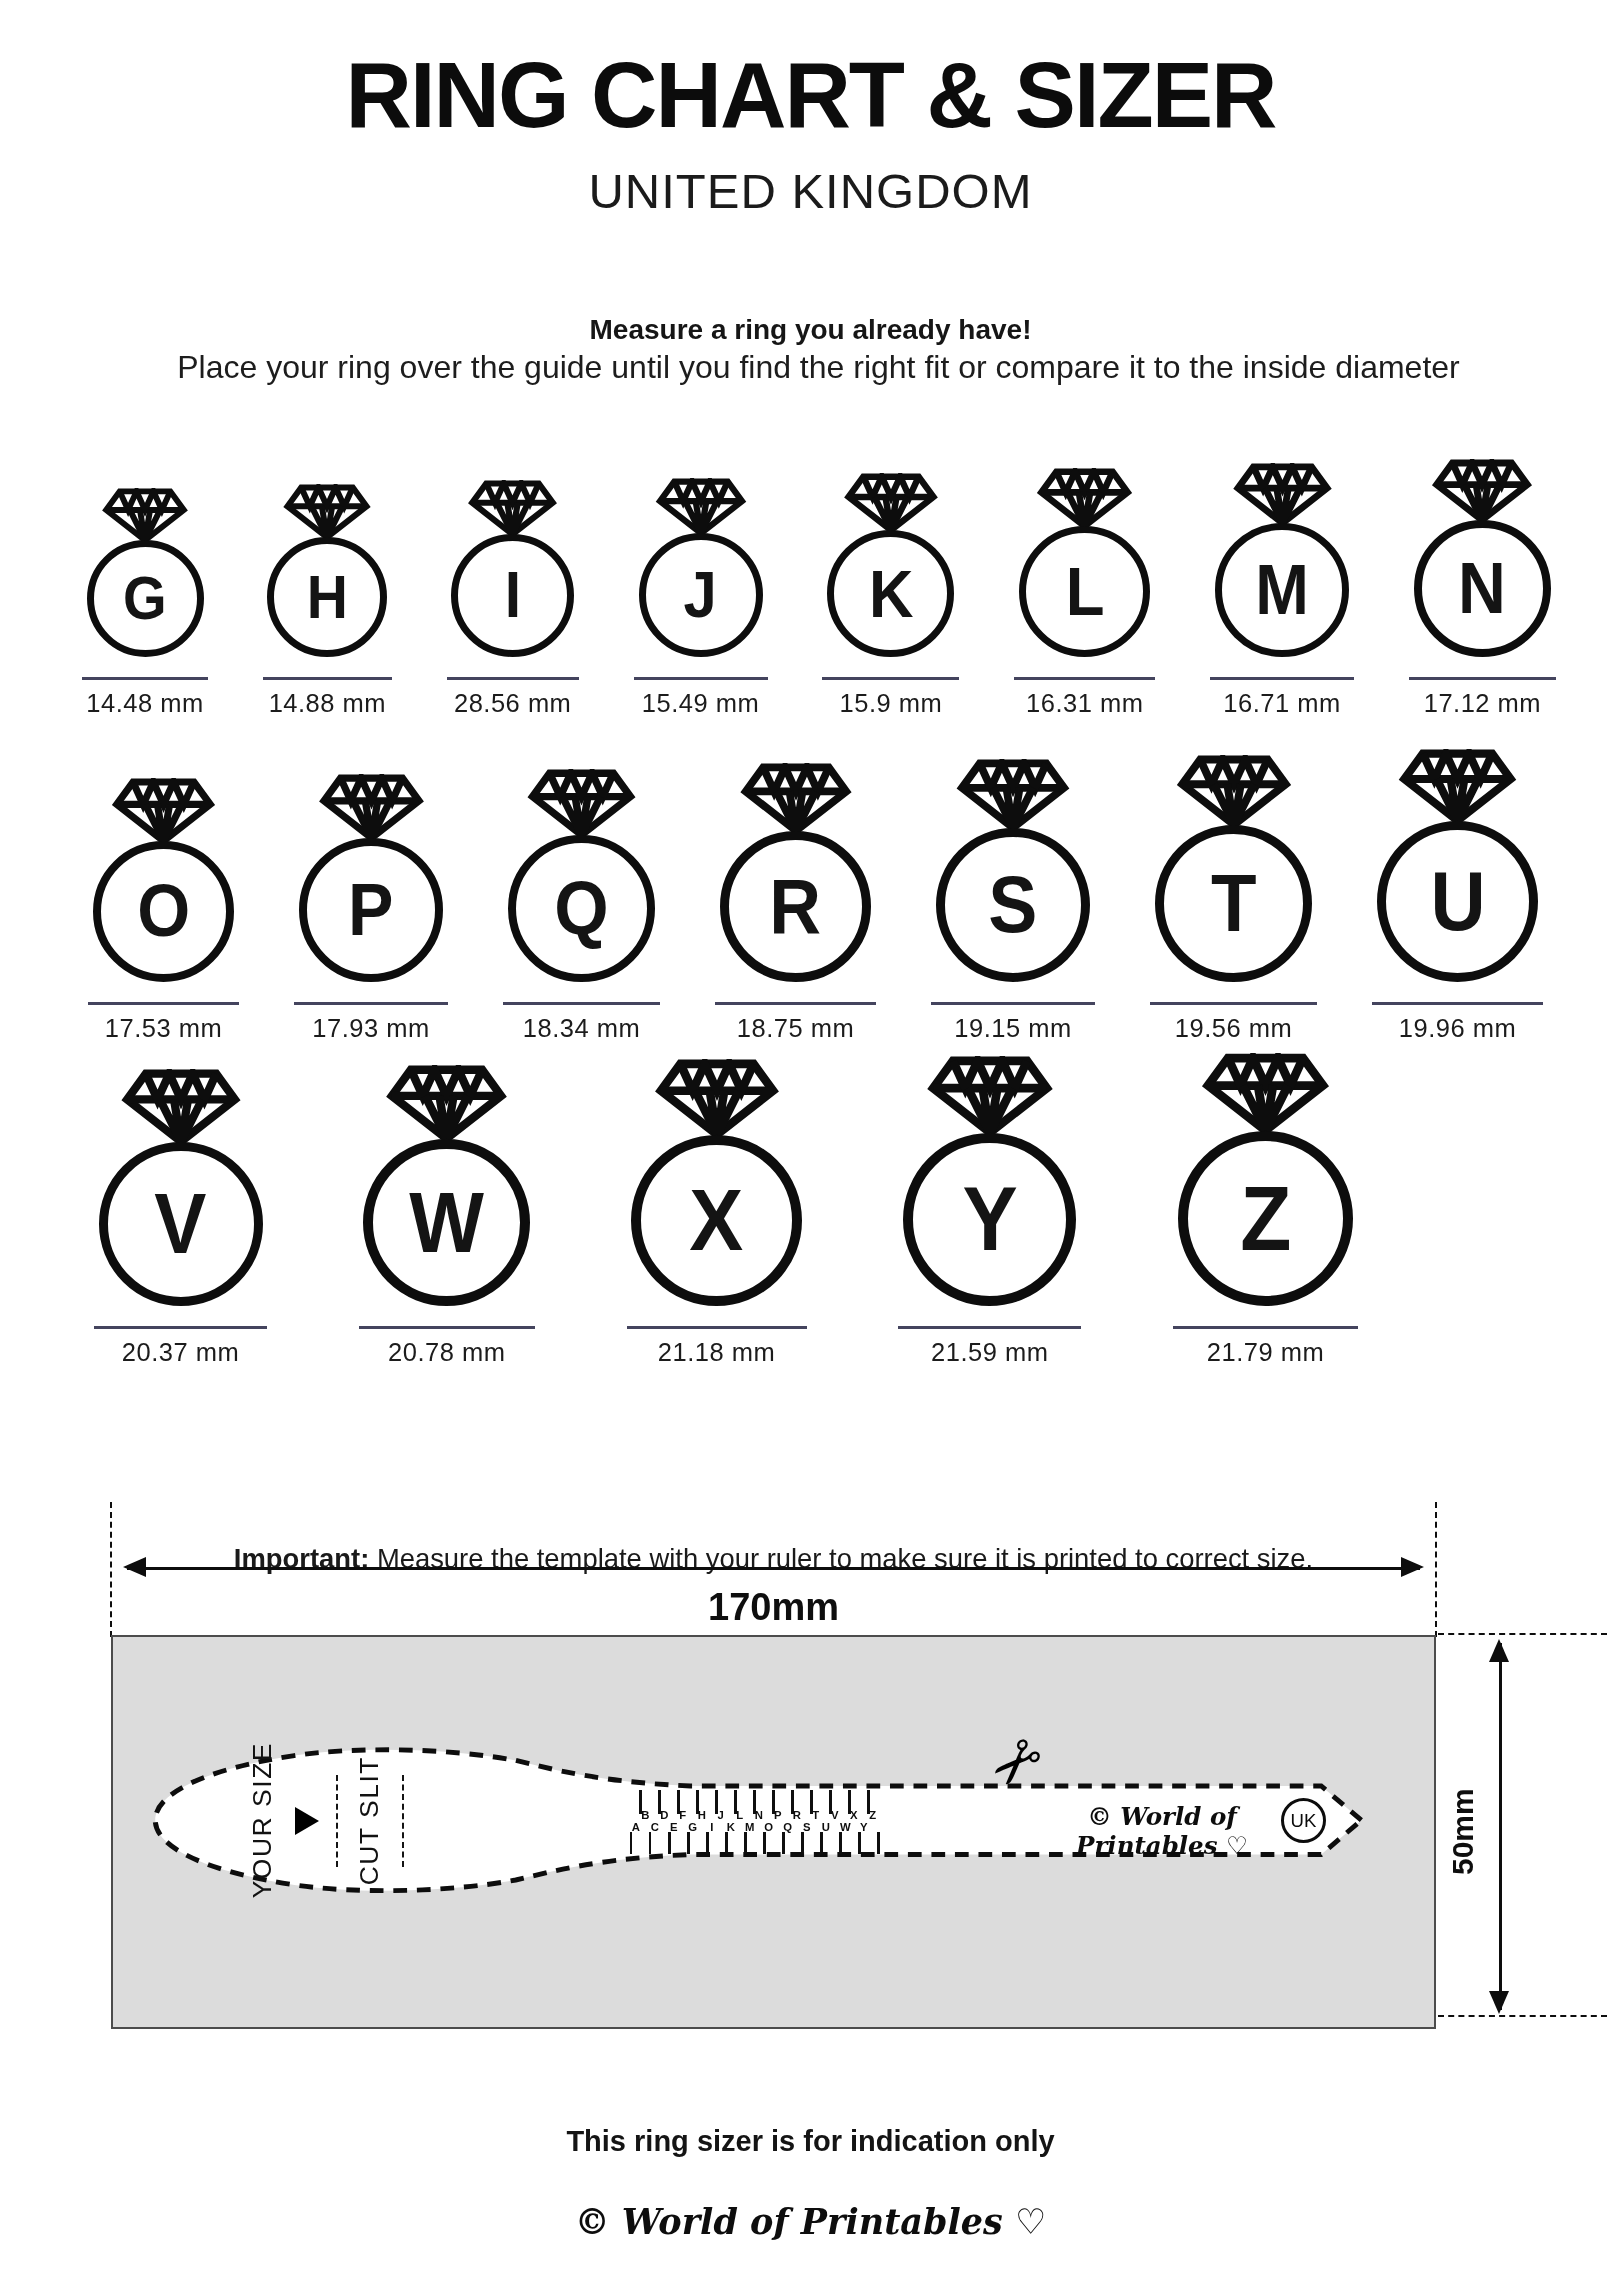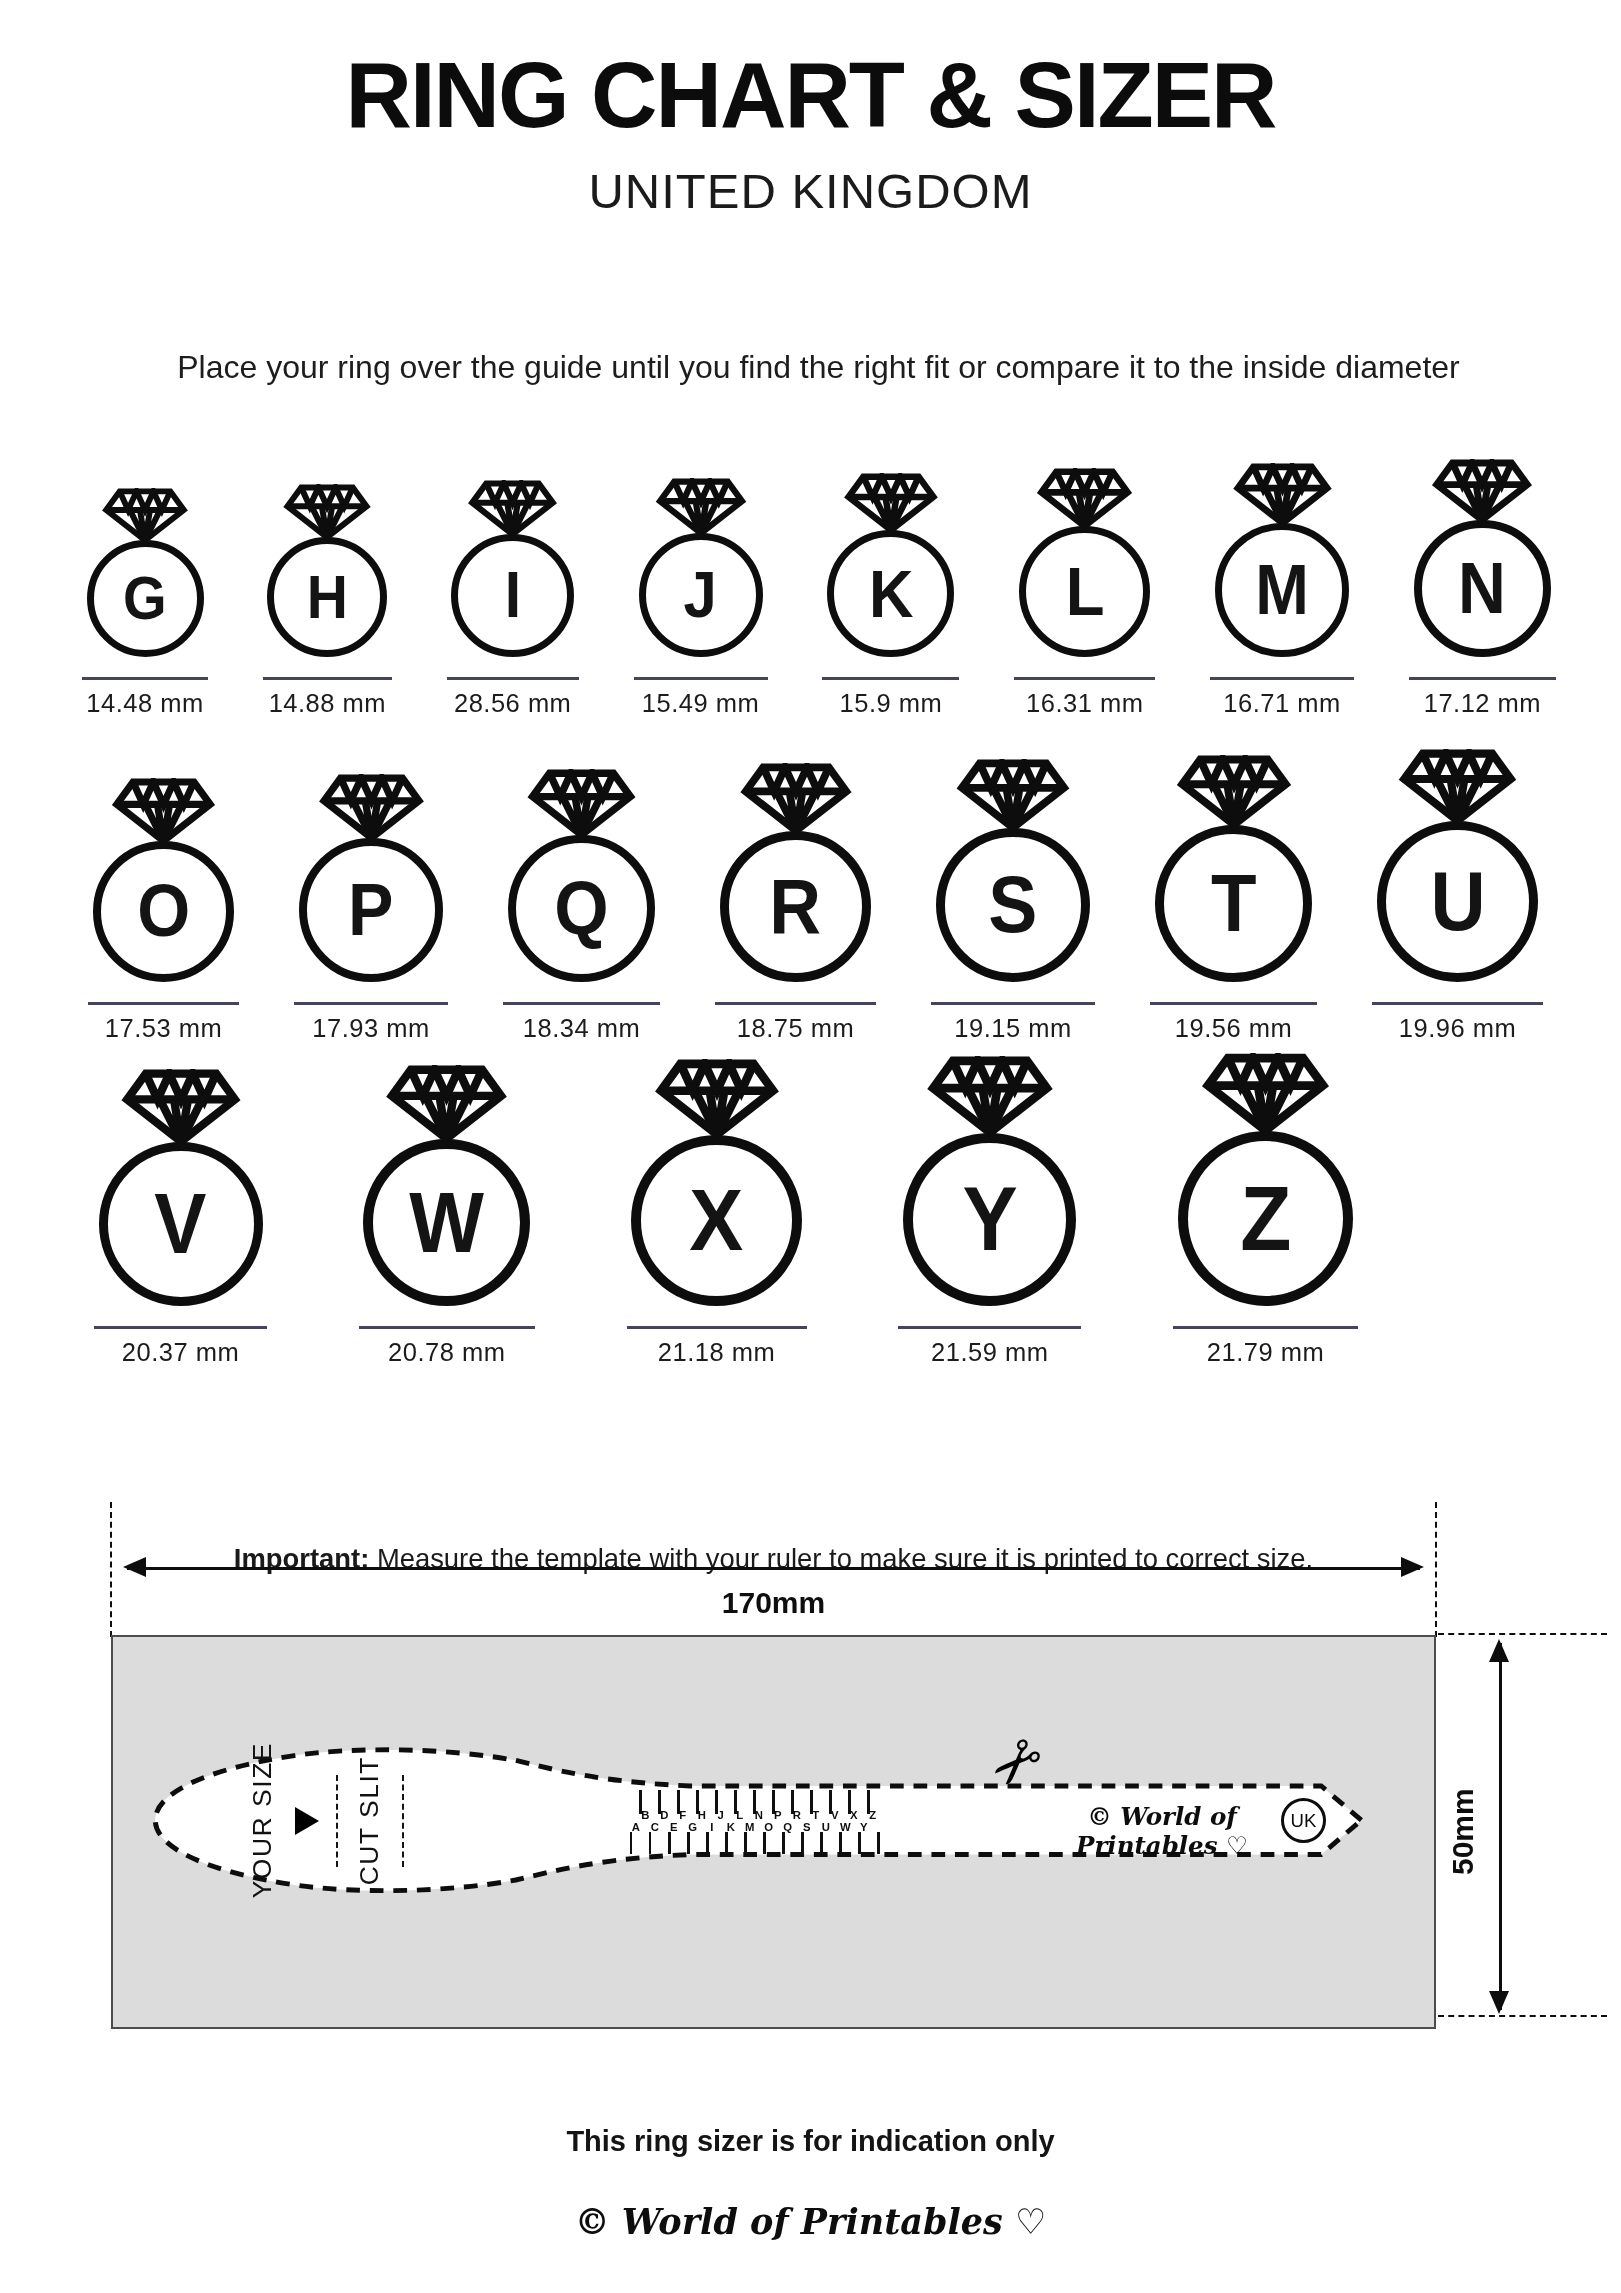--- a/index.html
+++ b/index.html
@@ -30,21 +30,21 @@
   
   .dim-wrap{left:111px;top:1506px;width:1325px;height:129px;}
   .important{top:-3.9px;left:0;right:0;text-align:center;font-size:27.4px;color:#1a1a1a;margin-top:41px;}
   .important b{font-weight:700;}
   .guide-v{top:-3.9px;height:135px;border-left:2.9px dashed #0e0e0e;width:0;}
   .h-arrow{top:61px;left:15.7px;right:15.7px;height:2.9px;background:#0d0d0d;}
   .h-arrow::before{content:"";position:absolute;left:-3.9px;top:-9.8px;width:0;height:0;
     border:10.8px solid transparent;border-left:0;border-right:23.5px solid #0d0d0d;}
   .h-arrow::after{content:"";position:absolute;right:-3.9px;top:-9.8px;width:0;height:0;
     border:10.8px solid transparent;border-right:0;border-left:23.5px solid #0d0d0d;}
-  .width-label{top:80px;left:0;right:0;text-align:center;font-weight:700;font-size:30px;color:#0e0e0e;}
+  .width-label{top:80px;left:0;right:0;text-align:center;font-weight:700;font-size:38px;color:#0e0e0e;}
 
   
   .sizer-box{left:111px;top:1635px;width:1325px;height:394px;background:#dcdcdc;
              border:2.9px solid #4c4c4c;box-sizing:border-box;}
   .sizer-svg{position:absolute;left:0;top:0;}
   .bulb-group{position:absolute;left:51px;top:114px;width:323px;height:139px;
               display:flex;align-items:center;justify-content:center;gap:16.7px;}
   .vtext{writing-mode:vertical-rl;transform:rotate(180deg);font-size:26.5px;letter-spacing:1.5px;
          color:#121212;font-weight:500;white-space:nowrap;}
   .size-pointer{width:0;height:0;border-top:14.7px solid transparent;border-bottom:14.7px solid transparent;
@@ -81,20 +81,21 @@
   .footer-brand{top:2201px;font-family:"DejaVu Serif",serif;font-style:italic;font-weight:700;
                 font-size:35px;color:#0d0d0d;}
 </style>
 </head>
 <body>
 
 <div class="page">
 
   <div class="abs ctr title">RING CHART &amp; SIZER</div>
   <div class="abs ctr subtitle">UNITED KINGDOM</div>
+  <div class="abs ctr intro-heading">Measure a ring you already have!</div>
   <div class="abs ctr intro-line">Place your ring over the guide until you find the right fit or compare it to the inside diameter</div>
 
   <div class="ring-row row1">
       <div class="ring-cell">
         <div class="diamond"><svg width="86" height="54" viewBox="0 0 100 64">
             <g fill="none" stroke="#0d0d0d" stroke-width="7" stroke-linejoin="miter">
               <path d="M20,4 L80,4 L96,26 L50,62 L4,26 Z"></path>
               <path d="M4,26 L96,26"></path>
               <path d="M20,4 L30,26 L40,4 L50,26 L60,4 L70,26 L80,4"></path>
               <path d="M32,26 L50,62 M44,26 L50,62 M56,26 L50,62 M68,26 L50,62"></path>

